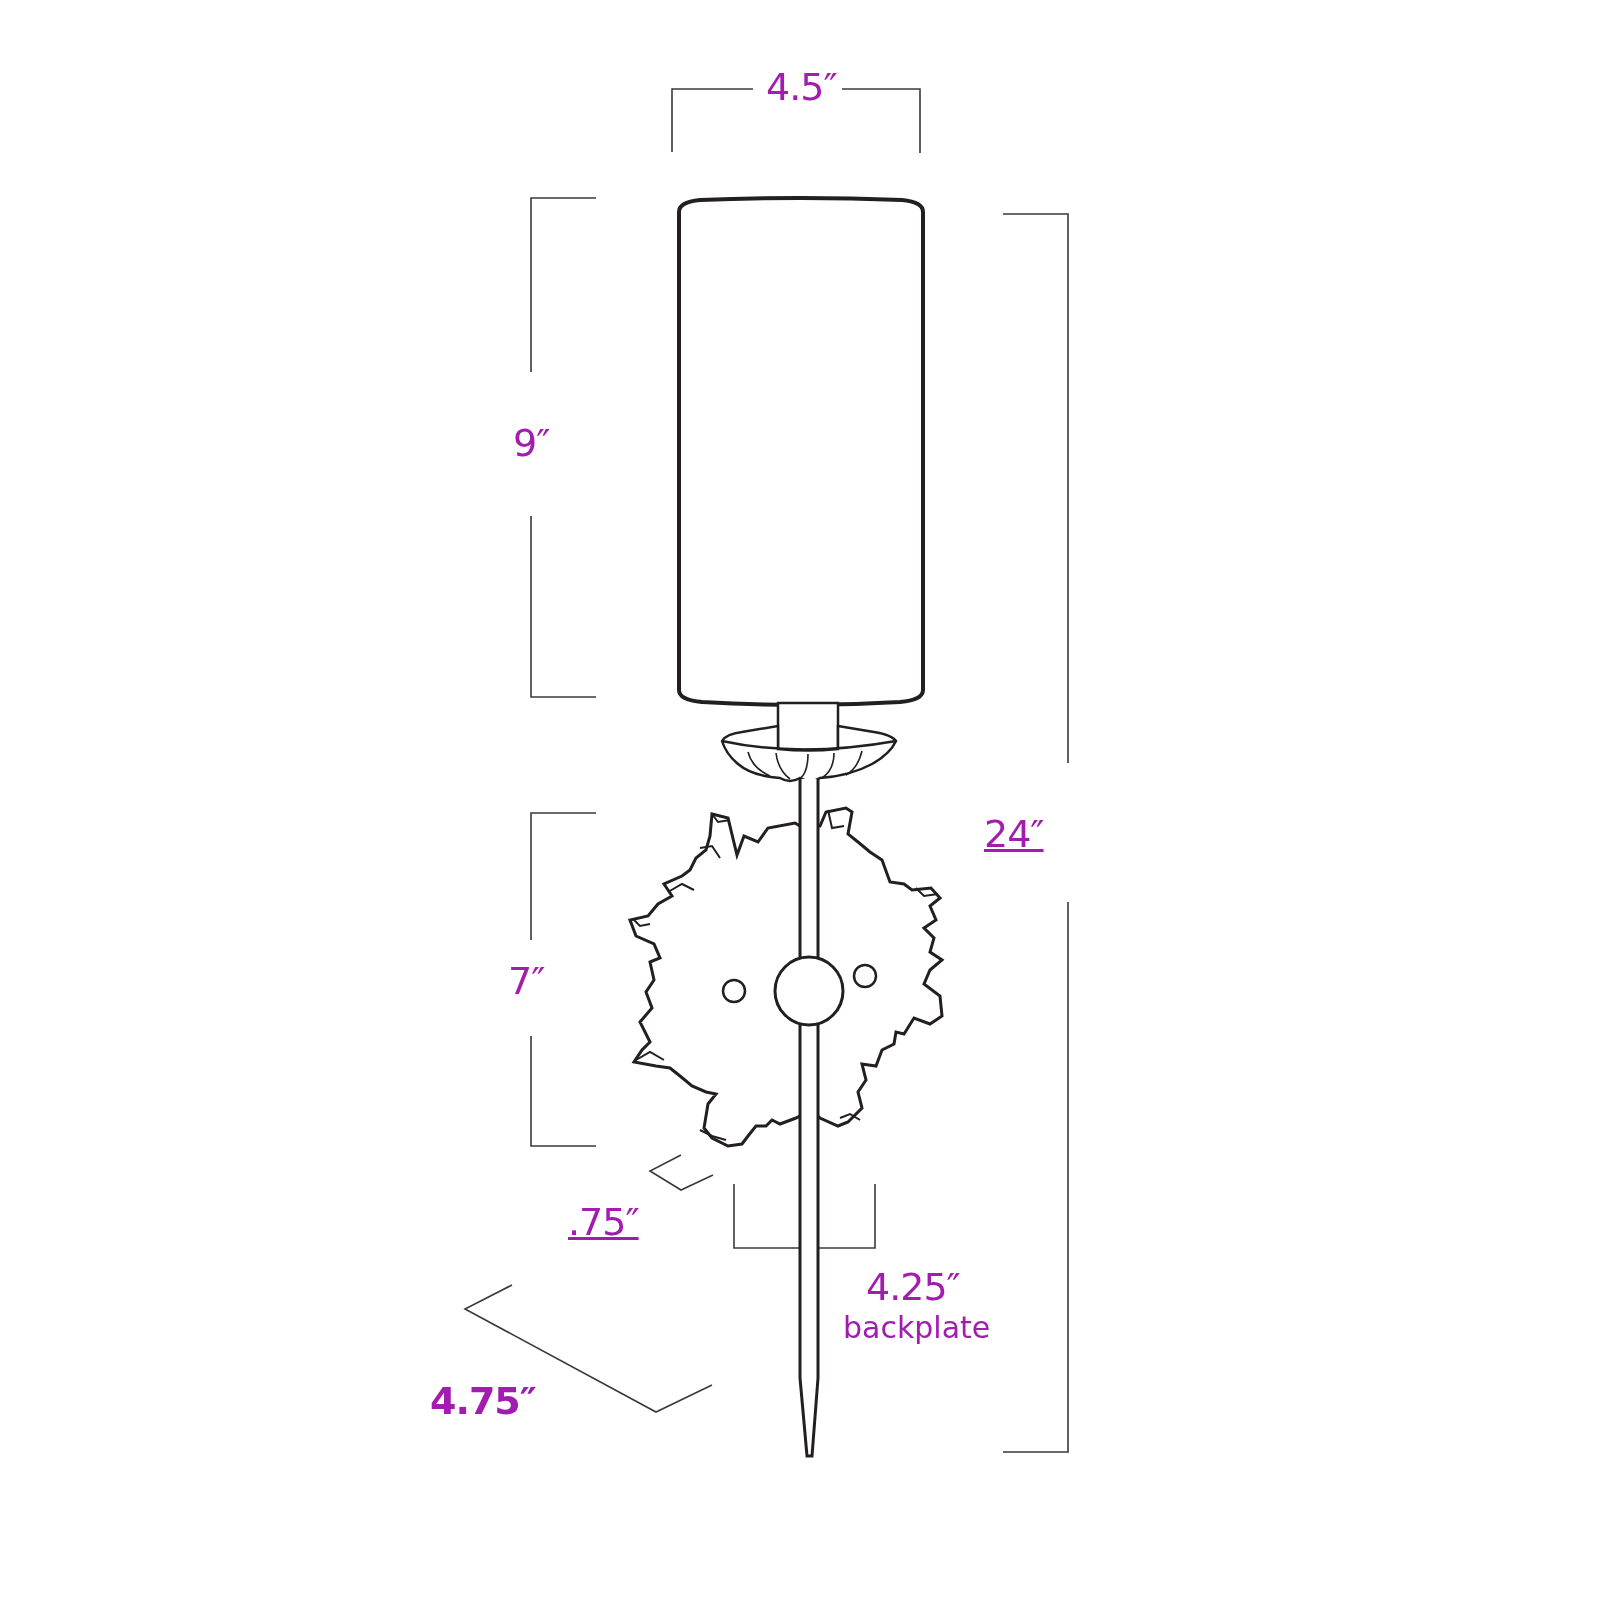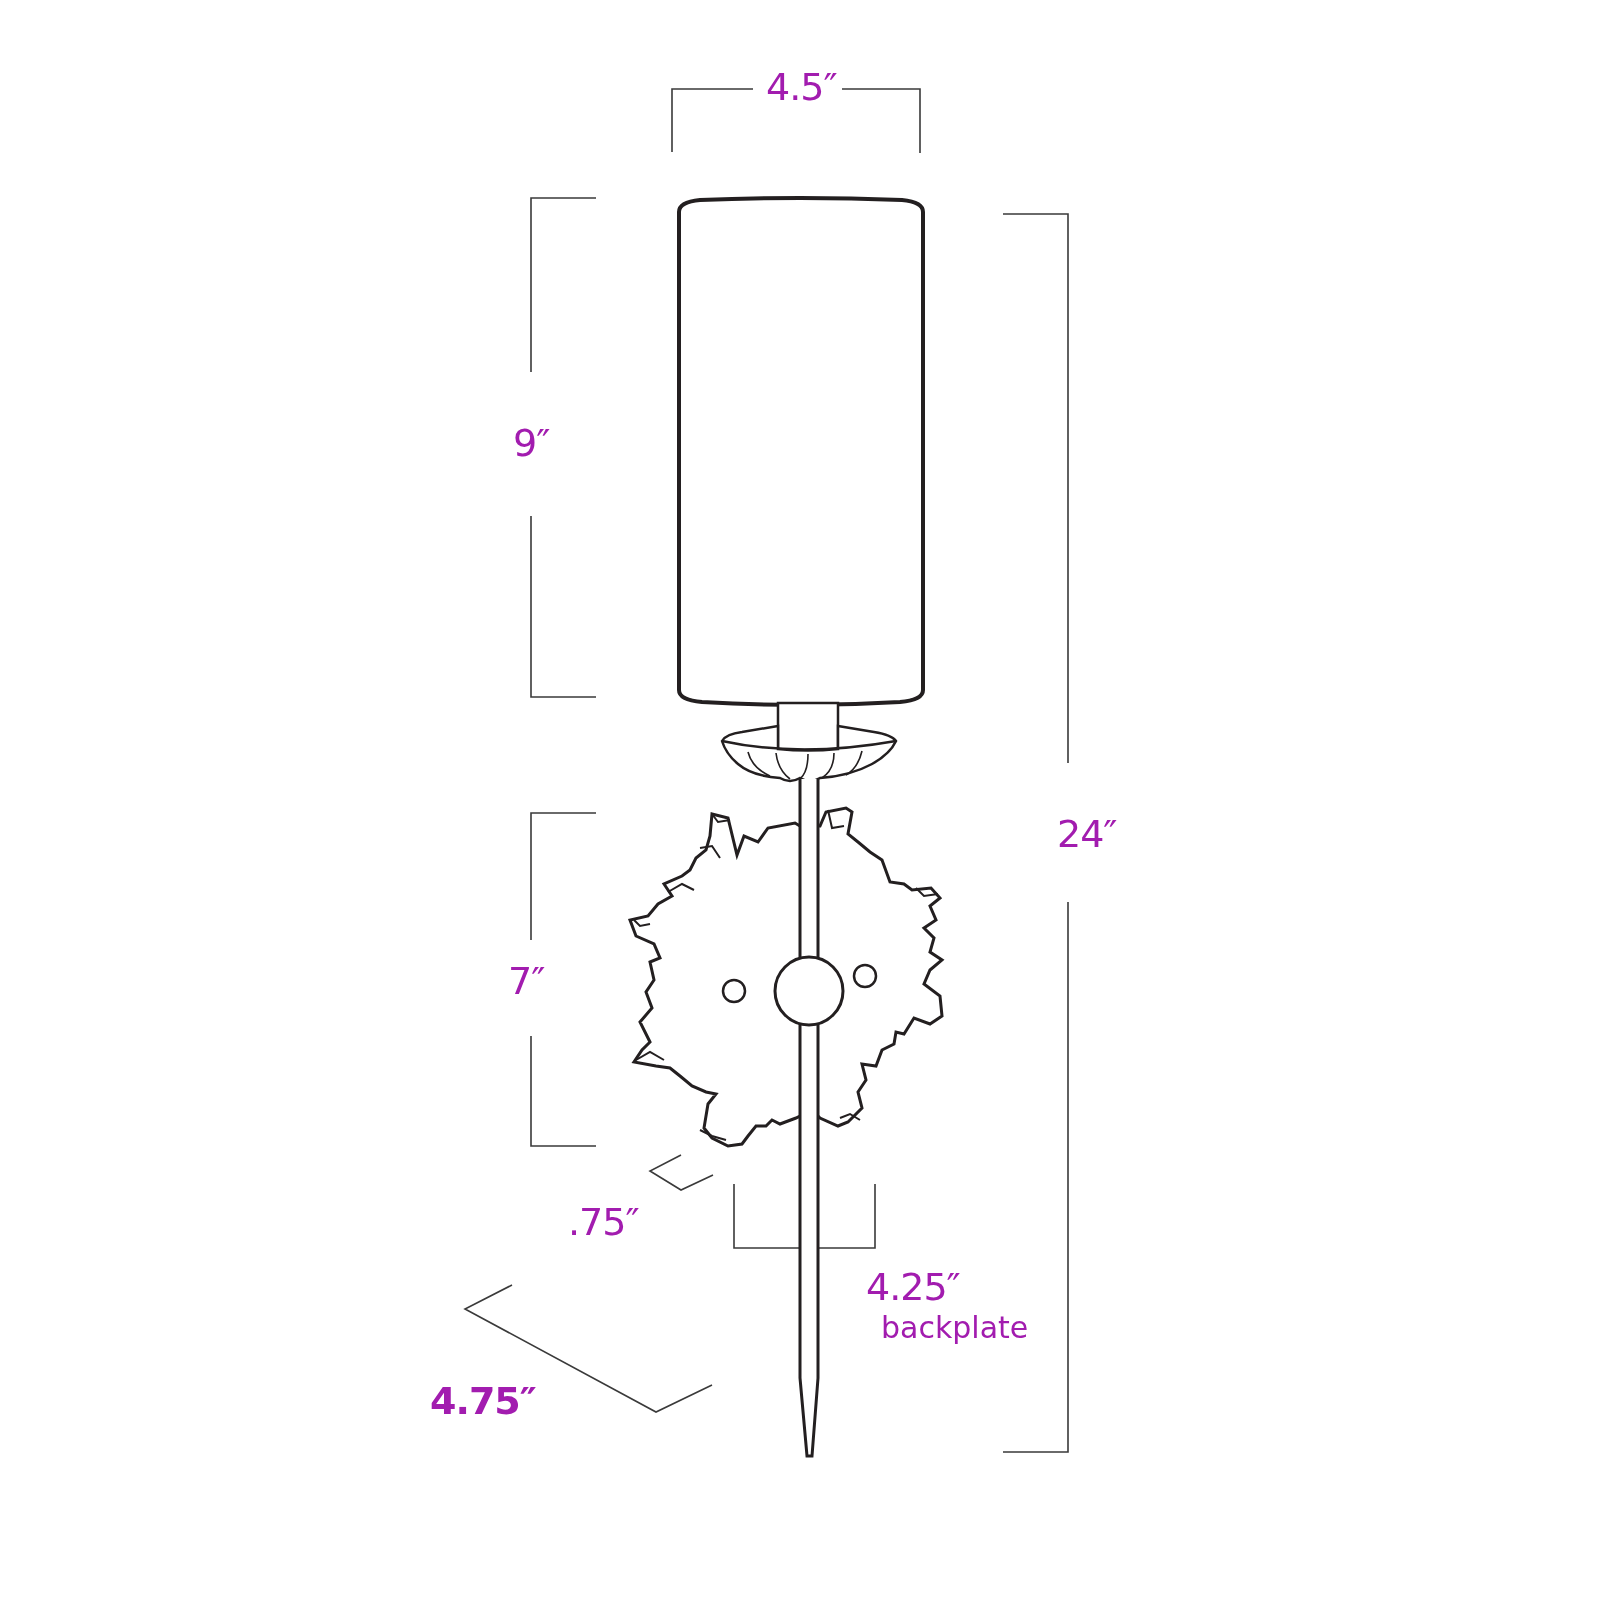--- a/index.html
+++ b/index.html
@@ -57,18 +57,18 @@
     <path d="M800,779 L800,1378 L807,1456 L812,1456 L818,1378 L818,779"></path>
   </g>
 
   <circle cx="809" cy="991" r="34" fill="#fff" stroke="#231f20" stroke-width="3"></circle>
   <circle cx="734" cy="991" r="11" fill="#fff" stroke="#231f20" stroke-width="2.5"></circle>
   <circle cx="865" cy="976" r="11" fill="#fff" stroke="#231f20" stroke-width="2.5"></circle>
 </svg>
 
 <div class="lbl big" style="left:766px;top:68px;">4.5″</div>
 <div class="lbl big" style="left:513px;top:424px;">9″</div>
-<div class="lbl big" style="left:1057px;top:815px;">24″</div>
+<div class="lbl big" style="left:984px;top:815px;text-decoration:underline;">24″</div>
 <div class="lbl big" style="left:508px;top:962px;">7″</div>
-<div class="lbl big" style="left:568px;top:1203px;">.75″</div>
+<div class="lbl big" style="left:568px;top:1203px;text-decoration:underline;">.75″</div>
 <div class="lbl big" style="left:866px;top:1268px;">4.25″</div>
-<div class="lbl small" style="left:843px;top:1313px;margin-left:38px;">backplate</div>
+<div class="lbl small" style="left:843px;top:1313px;">backplate</div>
 <div class="lbl big" style="left:430px;top:1382px;font-weight:bold;">4.75″</div>
 
 </body></html>

